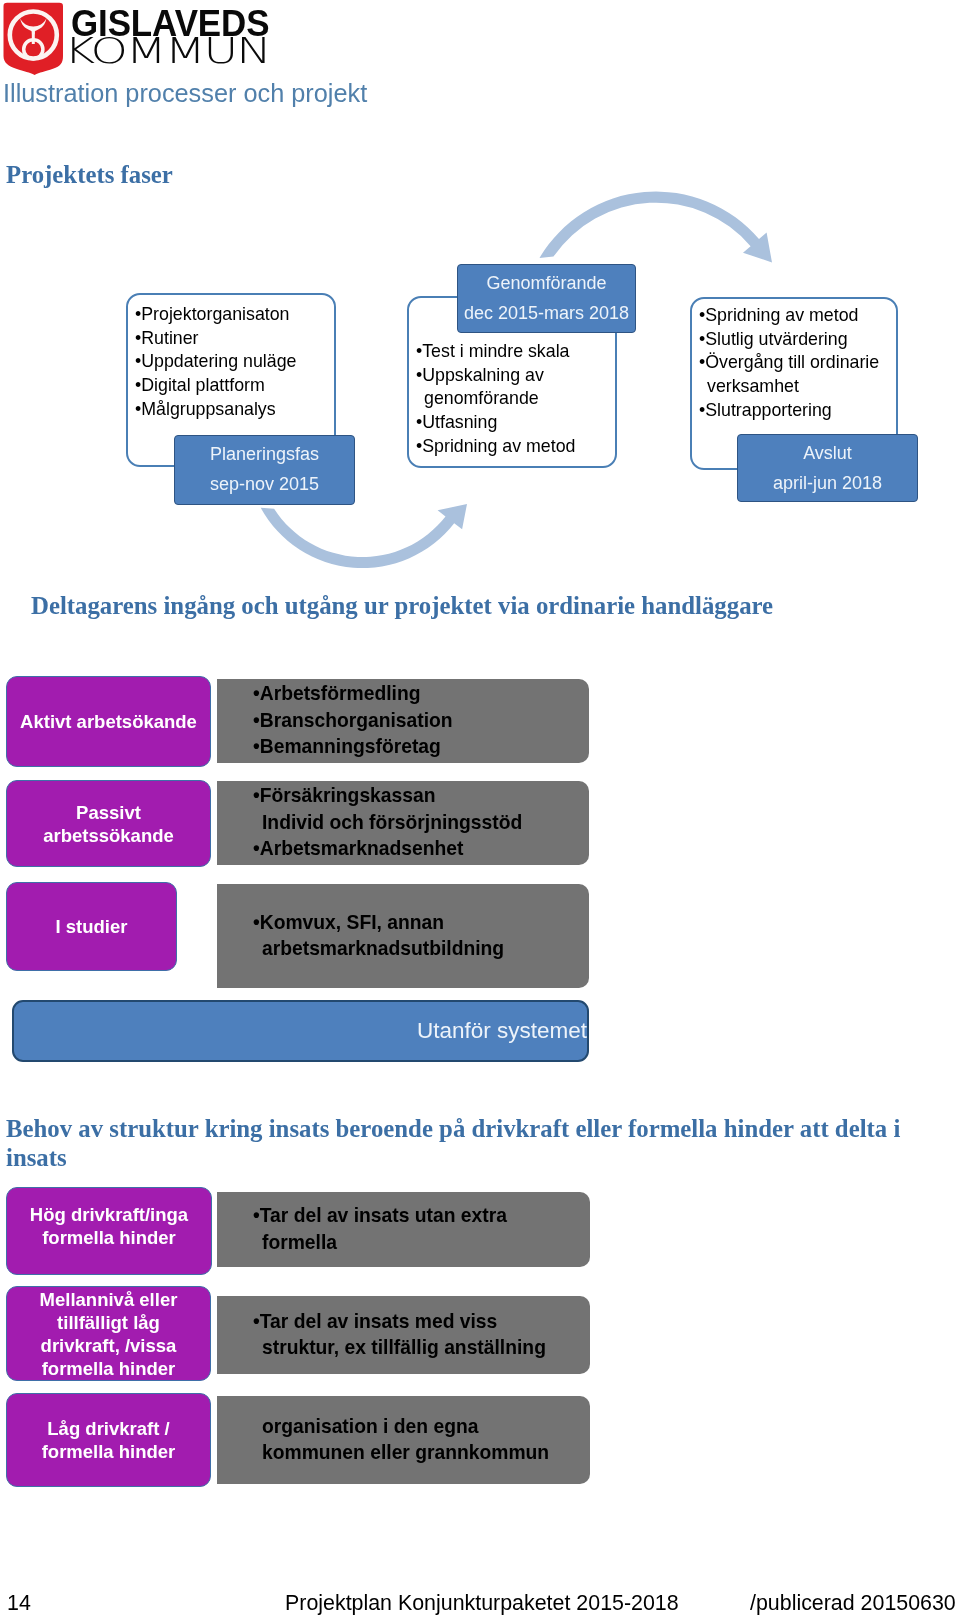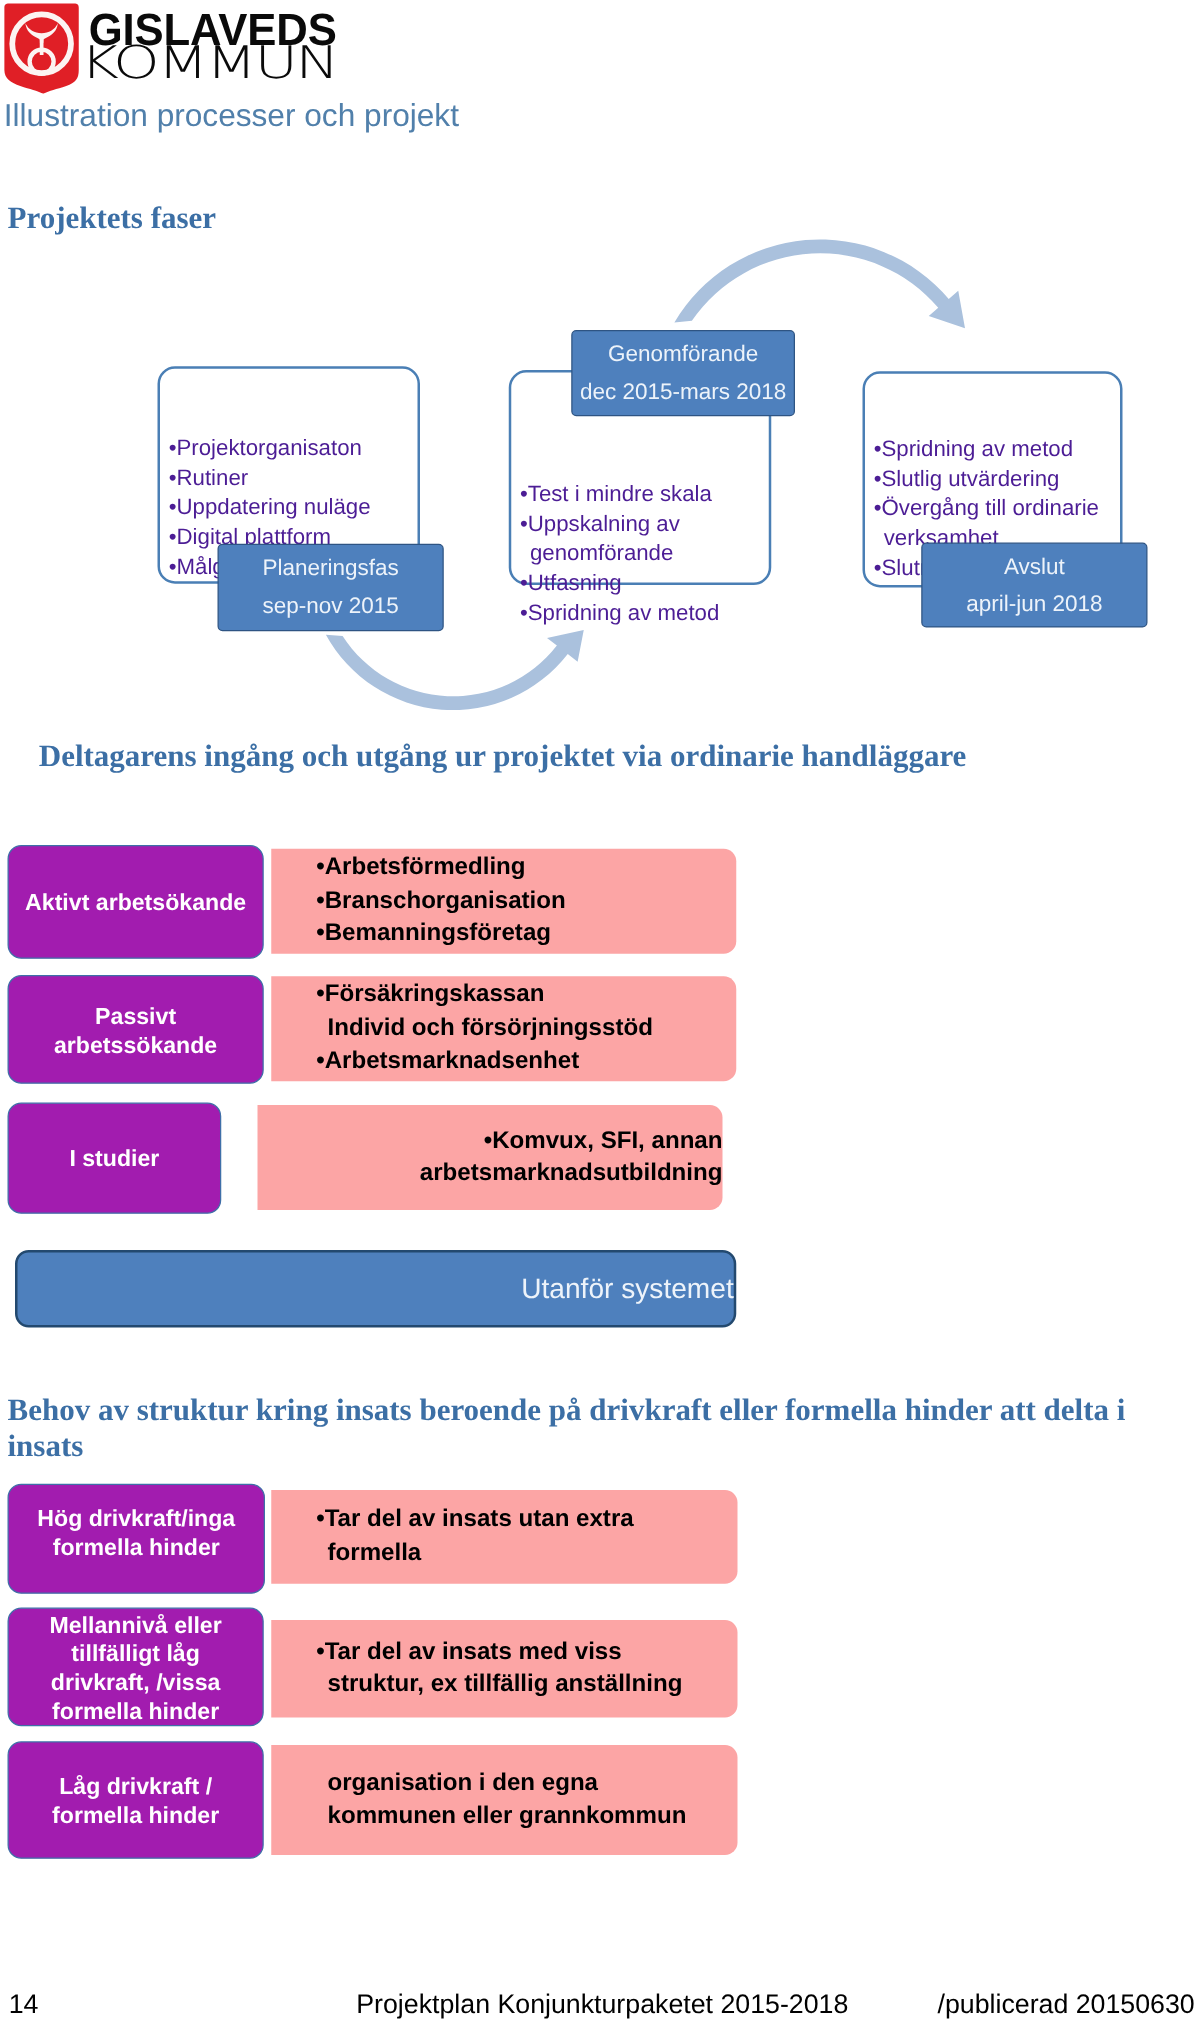--- a/index.html
+++ b/index.html
@@ -13,27 +13,27 @@
   .logo-l1{position:absolute;left:0;top:-1px;font-family:"Liberation Sans",sans-serif;font-weight:bold;font-size:36px;letter-spacing:-0.1px;color:#0a0a0a;line-height:36px;transform:scaleX(0.97);transform-origin:left top;}
   .logo-l2{position:absolute;left:-7px;top:25px;font-family:"DejaVu Sans",sans-serif;font-weight:300;font-size:36px;letter-spacing:-1.6px;color:#0a0a0a;line-height:38px;transform:scaleX(1.32);transform-origin:left top;}
 
   .subtitle{position:absolute;left:3px;top:79px;font-family:"Liberation Sans",sans-serif;font-size:25.3px;color:#5180ab;letter-spacing:0px;white-space:nowrap;}
 
   .h2{position:absolute;font-family:"Liberation Serif",serif;font-weight:bold;font-size:24.8px;color:#3c6fa5;white-space:nowrap;}
 
   
   .obox{position:absolute;border:2.5px solid #4a7fb5;border-radius:14px;background:transparent;box-sizing:border-box;}
   .lbox{position:absolute;background:#4e80bd;border:1.4px solid #2e5483;border-radius:4px;box-sizing:border-box;color:#edf3fa;text-align:center;font-size:18px;line-height:30px;padding-top:3px;z-index:5;}
-  .blist{position:absolute;font-size:17.8px;line-height:23.7px;color:#4c1d95;margin-top:44px;}
+  .blist{position:absolute;font-size:17.8px;line-height:23.7px;color:#000000;}
   .blist div{white-space:nowrap;}
   .blist .ind{padding-left:8px;}
 
   
   .cat-blue{position:absolute;background:#a21caf;border:1px solid #3f6fa8;border-radius:11px;box-sizing:border-box;color:#fff;font-weight:bold;font-size:18.5px;text-align:center;display:flex;align-items:center;justify-content:center;line-height:23px;}
-  .cat-grey{position:absolute;box-sizing:border-box;background:#fca5a5;border-radius:0 10px 10px 0;color:#000;font-weight:bold;font-size:19.3px;line-height:26.5px;display:flex;flex-direction:column;justify-content:center;}
+  .cat-grey{position:absolute;box-sizing:border-box;background:#737373;border-radius:0 10px 10px 0;color:#000;font-weight:bold;font-size:19.3px;line-height:26.5px;display:flex;flex-direction:column;justify-content:center;}
   .cat-grey div{white-space:nowrap;}
   .cat-grey div.sub{padding-left:9px;}
 
   .wide-blue{position:absolute;background:#4e80bd;border:2.2px solid #23496f;border-radius:11px;color:#edf3fa;font-size:22.5px;text-align:center;display:flex;align-items:center;justify-content:flex-end;box-sizing:border-box;}
 
   .footer{position:absolute;font-family:"Liberation Sans",sans-serif;font-size:21.4px;color:#000;white-space:nowrap;}
 </style>
 </head>
 <body>
 
@@ -116,21 +116,21 @@
 arbetssökande</span></div>
   <div class="cat-grey" style="left:217px;top:781px;width:372px;height:84px;padding-left:36px;">
     <div>•Försäkringskassan</div>
     <div class="sub"> Individ och försörjningsstöd</div>
     <div>•Arbetsmarknadsenhet</div>
   </div>
 
   <div class="cat-blue" style="left:6px;top:882px;width:171px;height:89px;">
       <span>I studier</span>
     </div>
-  <div class="cat-grey" style="left:206px;top:884px;width:372px;height:84px;padding-left:36px;align-items:flex-end;">
+  <div class="cat-grey" style="left:217px;top:884px;width:372px;height:104px;padding-left:36px;">
     <div>•Komvux, SFI, annan</div>
     <div class="sub"> arbetsmarknadsutbildning</div>
   </div>
 
   <div class="wide-blue" style="left:12px;top:1000px;width:577px;height:62px;">
       <span>Utanför systemet</span>
     </div>
 
   <div class="h2" style="left:6px;top:1114px;width:903px;line-height:29px;white-space:normal;">Behov av struktur kring insats beroende på drivkraft eller formella hinder att delta i insats</div>
 

